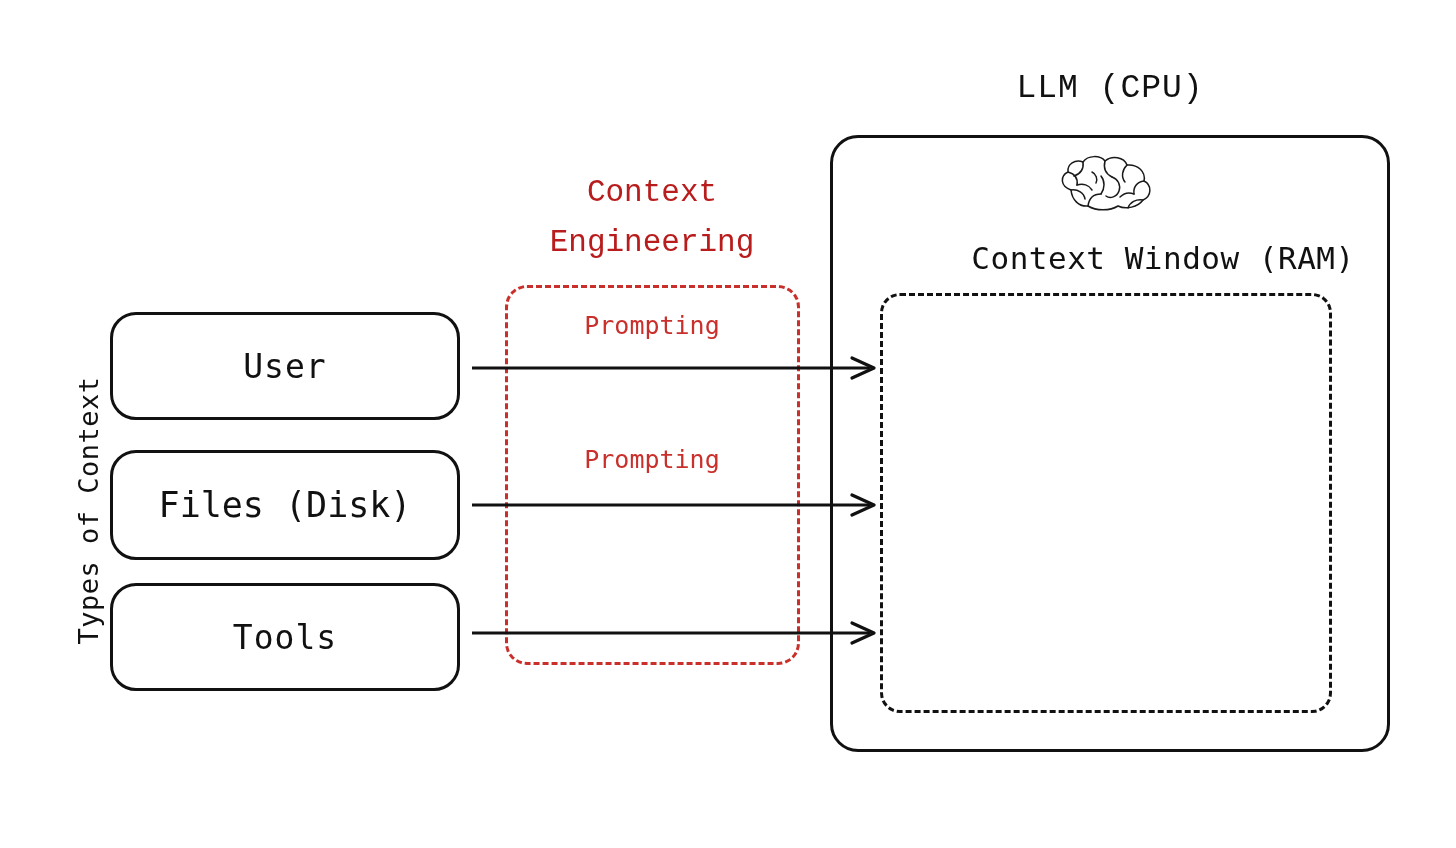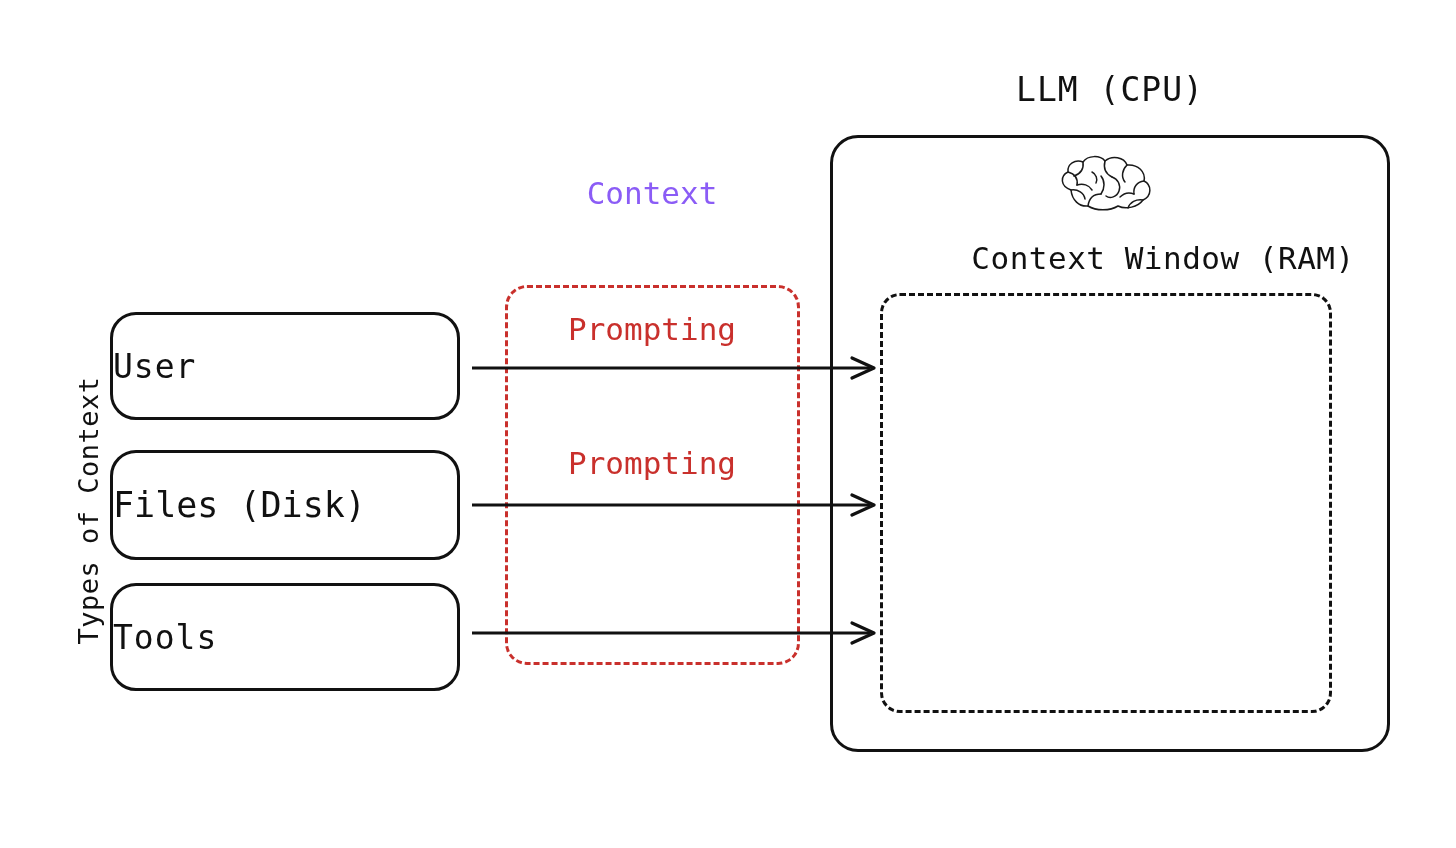--- a/index.html
+++ b/index.html
@@ -35,20 +35,21 @@
   .src-box {
     position: absolute;
     left: 110px;
     width: 350px;
     border: 3.5px solid #111111;
     border-radius: 26px;
     background: #ffffff;
     box-sizing: border-box;
     display: flex;
     align-items: center;
+    justify-content: center;
     color: #111111;
   }
   .src-label {
     font-size: 33px;
     letter-spacing: 1px;
     white-space: nowrap;
   }
   #src-box-0 { top: 312px; height: 108px; }
   #src-box-1 { top: 450px; height: 110px; }
   #src-box-2 { top: 583px; height: 108px; }
@@ -65,28 +66,29 @@
     border-radius: 22px;
     box-sizing: border-box;
     background: transparent;
   }
   #ce-title {
     position: absolute;
     left: 487px;
     top: 168px;
     width: 330px;
     text-align: center;
-    color: #8b5cf6;
+    color: #b91c1c;
     font-size: 31px;
     line-height: 1.62;
+    font-family: Liberation Mono, monospace;
   }
   .ce-method {
     position: absolute;
     color: #C9302C;
-    font-size: 31px;
+    font-size: 25px;
     white-space: nowrap;
     text-align: center;
   }
   #ce-method-0 { left: 487px; top: 311px; width: 330px; }
   #ce-method-1 { left: 487px; top: 445px; width: 330px; }
   #ce-method-2 { left: 482px; top: 578px; width: 330px; }
 
   
   .arrow-svg {
     position: absolute;
@@ -113,20 +115,21 @@
   }
   #llm-title {
     position: absolute;
     left: 830px;
     top: 70px;
     width: 560px;
     text-align: center;
     font-size: 33px;
     color: #111111;
     letter-spacing: 1px;
+    font-family: Liberation Mono, monospace;
   }
   #brain-icon {
     position: absolute;
     left: 1048px;
     top: 152px;
     width: 120px;
     height: 62px;
   }
   #ctx-window-title {
     position: absolute;
@@ -164,20 +167,21 @@
     <span class="src-label">Tools</span>
   </div>
   <div class="src-box" id="src-box-1">
     <span class="src-label">Files (Disk)</span>
   </div>
 
   <div id="ce-region"></div>
 
   <div id="ce-title">
     <div>Context</div>
+    <div>Engineering</div>
   </div>
 
   <div class="ce-method" id="ce-method-0">Prompting</div>
   <div class="ce-method" id="ce-method-1">Prompting</div>
 
   <svg class="arrow-svg" id="arrow-0" viewBox="0 0 420 26">
     <line x1="6" y1="13" x2="404" y2="13" stroke="#111111" stroke-width="3.2"></line>
     <polyline points="386,3 408,13 386,23" fill="none" stroke="#111111" stroke-width="3.2" stroke-linecap="round" stroke-linejoin="round"></polyline>
   </svg>
   <svg class="arrow-svg" id="arrow-1" viewBox="0 0 420 26">

